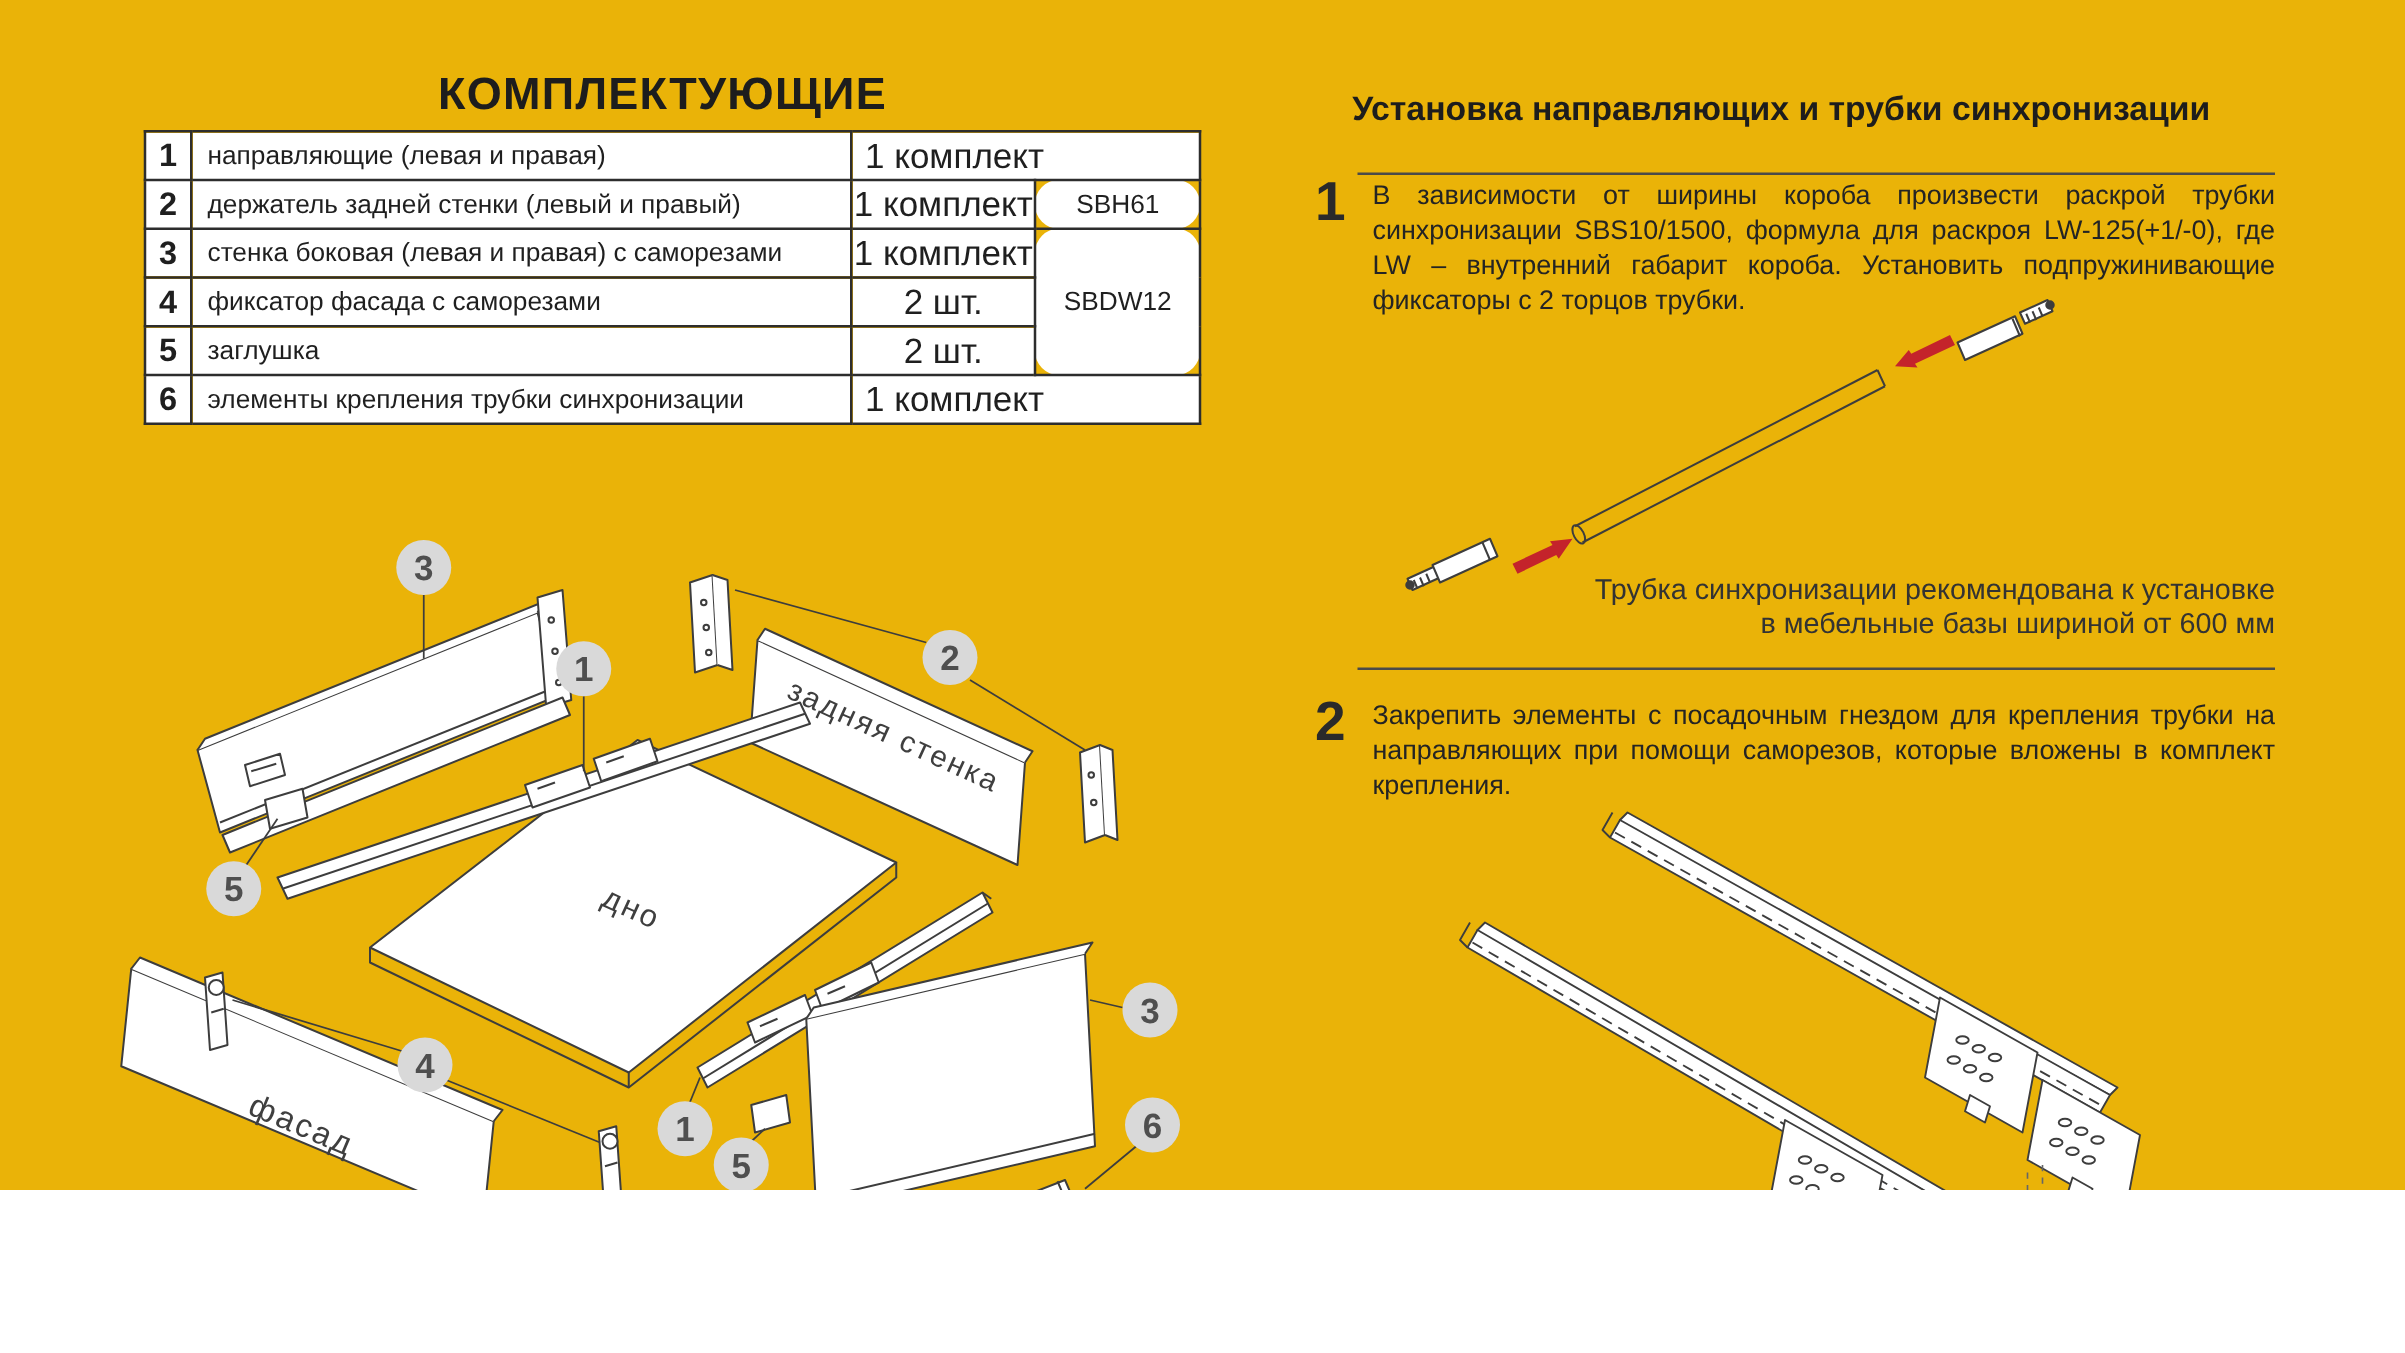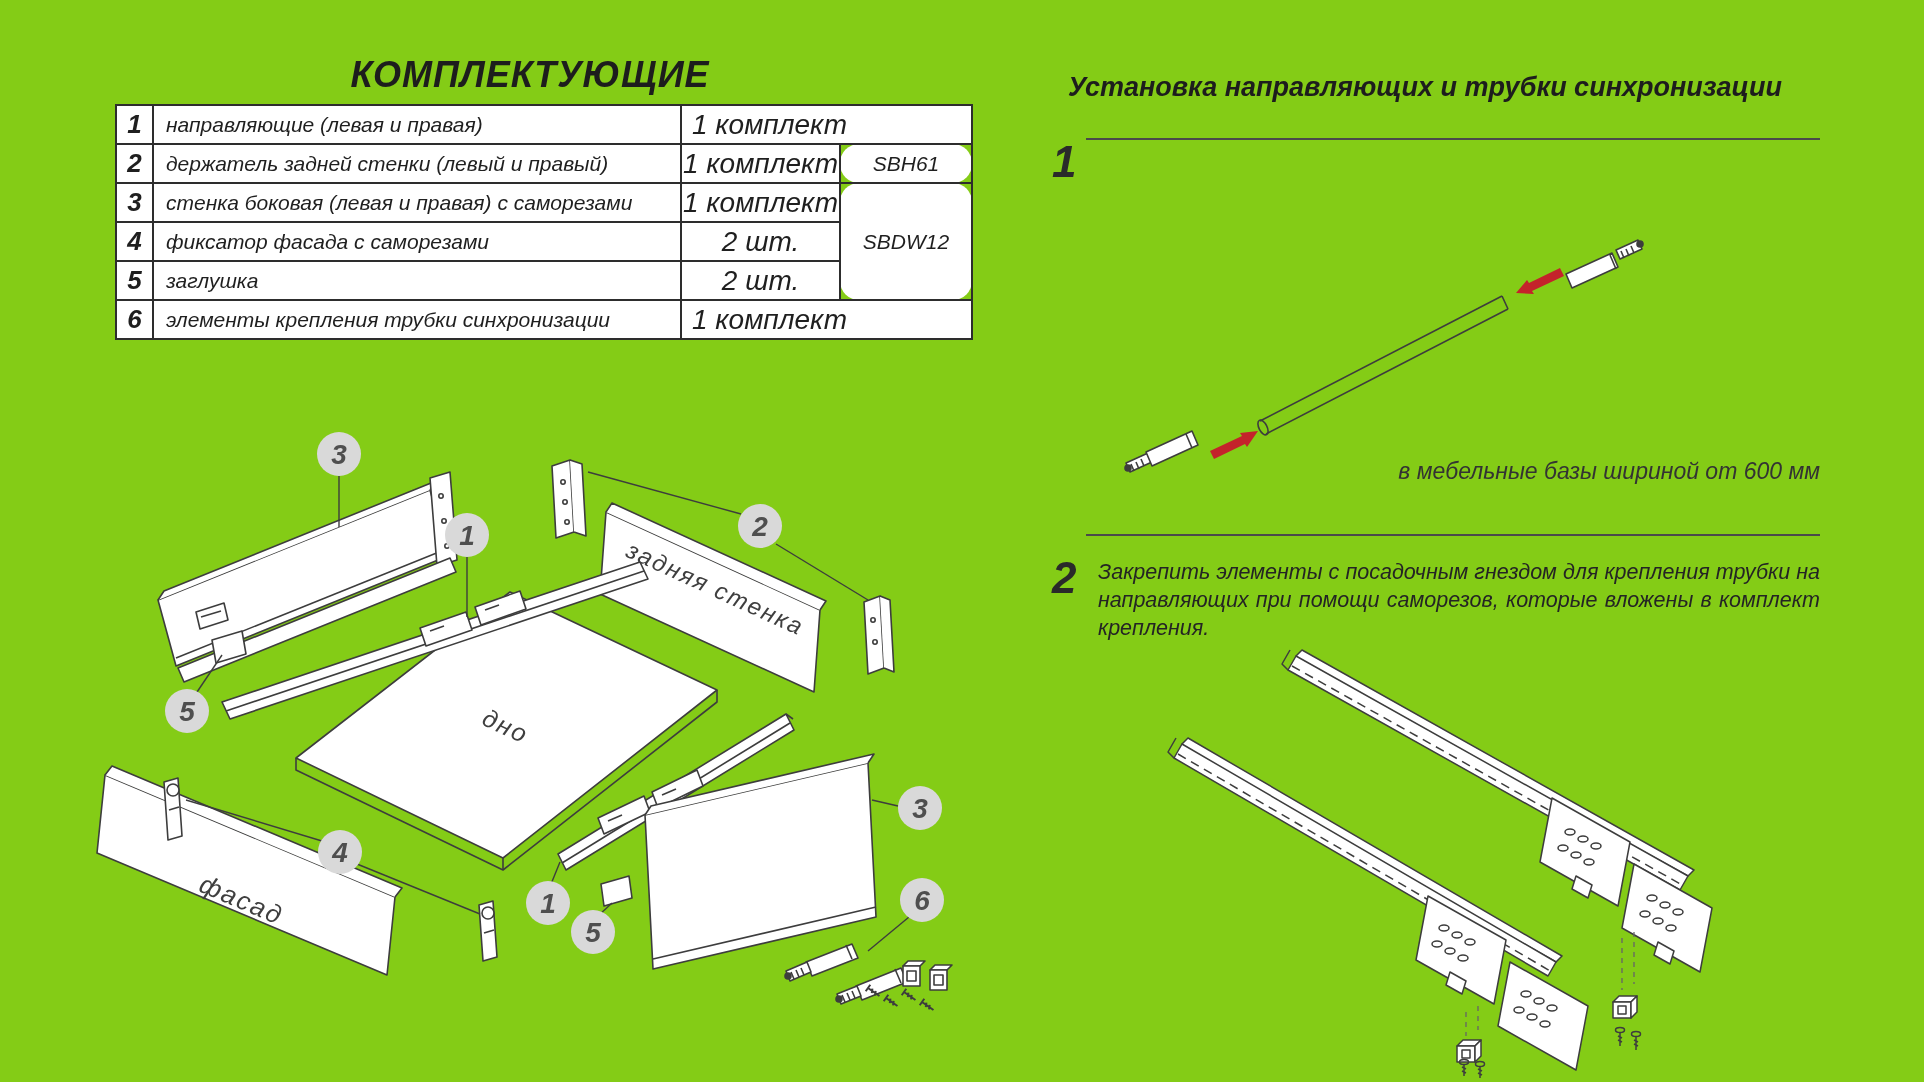--- a/index.html
+++ b/index.html
@@ -1,17 +1,17 @@
 <!DOCTYPE html>
 <html><head>
 <meta charset="utf-8">
 <style>
   html,body{margin:0;padding:0;background:#ffffff;}
-  .page{position:relative;width:1924px;height:1082px;background:#84cc16;overflow:hidden;
-        font-family:"Liberation Sans", sans-serif;color:#1f1f1f;font-style:italic;}
+  .page{position:relative;width:1924px;height:952px;background:#eab308;overflow:hidden;
+        font-family:"Liberation Sans", sans-serif;color:#1f1f1f;}
   .abs{position:absolute;}
 
   
   .left-title{left:115px;top:54px;width:830px;text-align:center;
               font-size:36px;font-weight:bold;letter-spacing:1px;color:#1d1d1d;}
   table.components{border-collapse:collapse;table-layout:fixed;}
   table.components td{border:2px solid #2d2d2d;height:35px;overflow:hidden;
                       white-space:nowrap;background:#fff;}
   td.c-num{text-align:center;font-weight:bold;font-size:26px;}
   td.c-desc{font-size:21px;padding-left:12px;}
@@ -79,22 +79,24 @@
       <td class="c-desc">элементы крепления трубки синхронизации</td>
       <td class="c-qty merged" colspan="2">1 комплект</td>
     </tr>
   </tbody>
     </table>
 
   <div class="abs right-title">Установка направляющих и трубки синхронизации</div>
   <div class="abs rule" style="left:1086px;top:138px;width:734px;"></div>
 
   <div class="abs step-num" style="left:1052px;top:140px;">1</div>
+  <div class="abs step-text" style="left:1098px;top:142px;">В зависимости от ширины короба произвести раскрой трубки синхронизации SBS10/1500, формула для раскроя LW-125(+1/-0), где LW – внутренний габарит короба. Установить подпружинивающие фиксаторы с 2 торцов трубки.</div>
 
   <div class="abs tube-caption">
+    <div>Трубка синхронизации рекомендована к установке</div>
     <div>в мебельные базы шириной от 600 мм</div>
   </div>
 
   <div class="abs rule" style="left:1086px;top:534px;width:734px;"></div>
   <div class="abs step-num" style="left:1052px;top:556px;">2</div>
   <div class="abs step-text" style="left:1098px;top:558px;">Закрепить элементы с посадочным гнездом для крепления трубки на направляющих при помощи саморезов, которые вложены в комплект крепления.</div>
 
   <svg class="abs" style="left:0;top:0;" width="1924" height="1082" viewBox="0 0 1924 1082">
 
     <g stroke="#3d3d3d" stroke-width="1.6" fill="none" stroke-linejoin="round">

